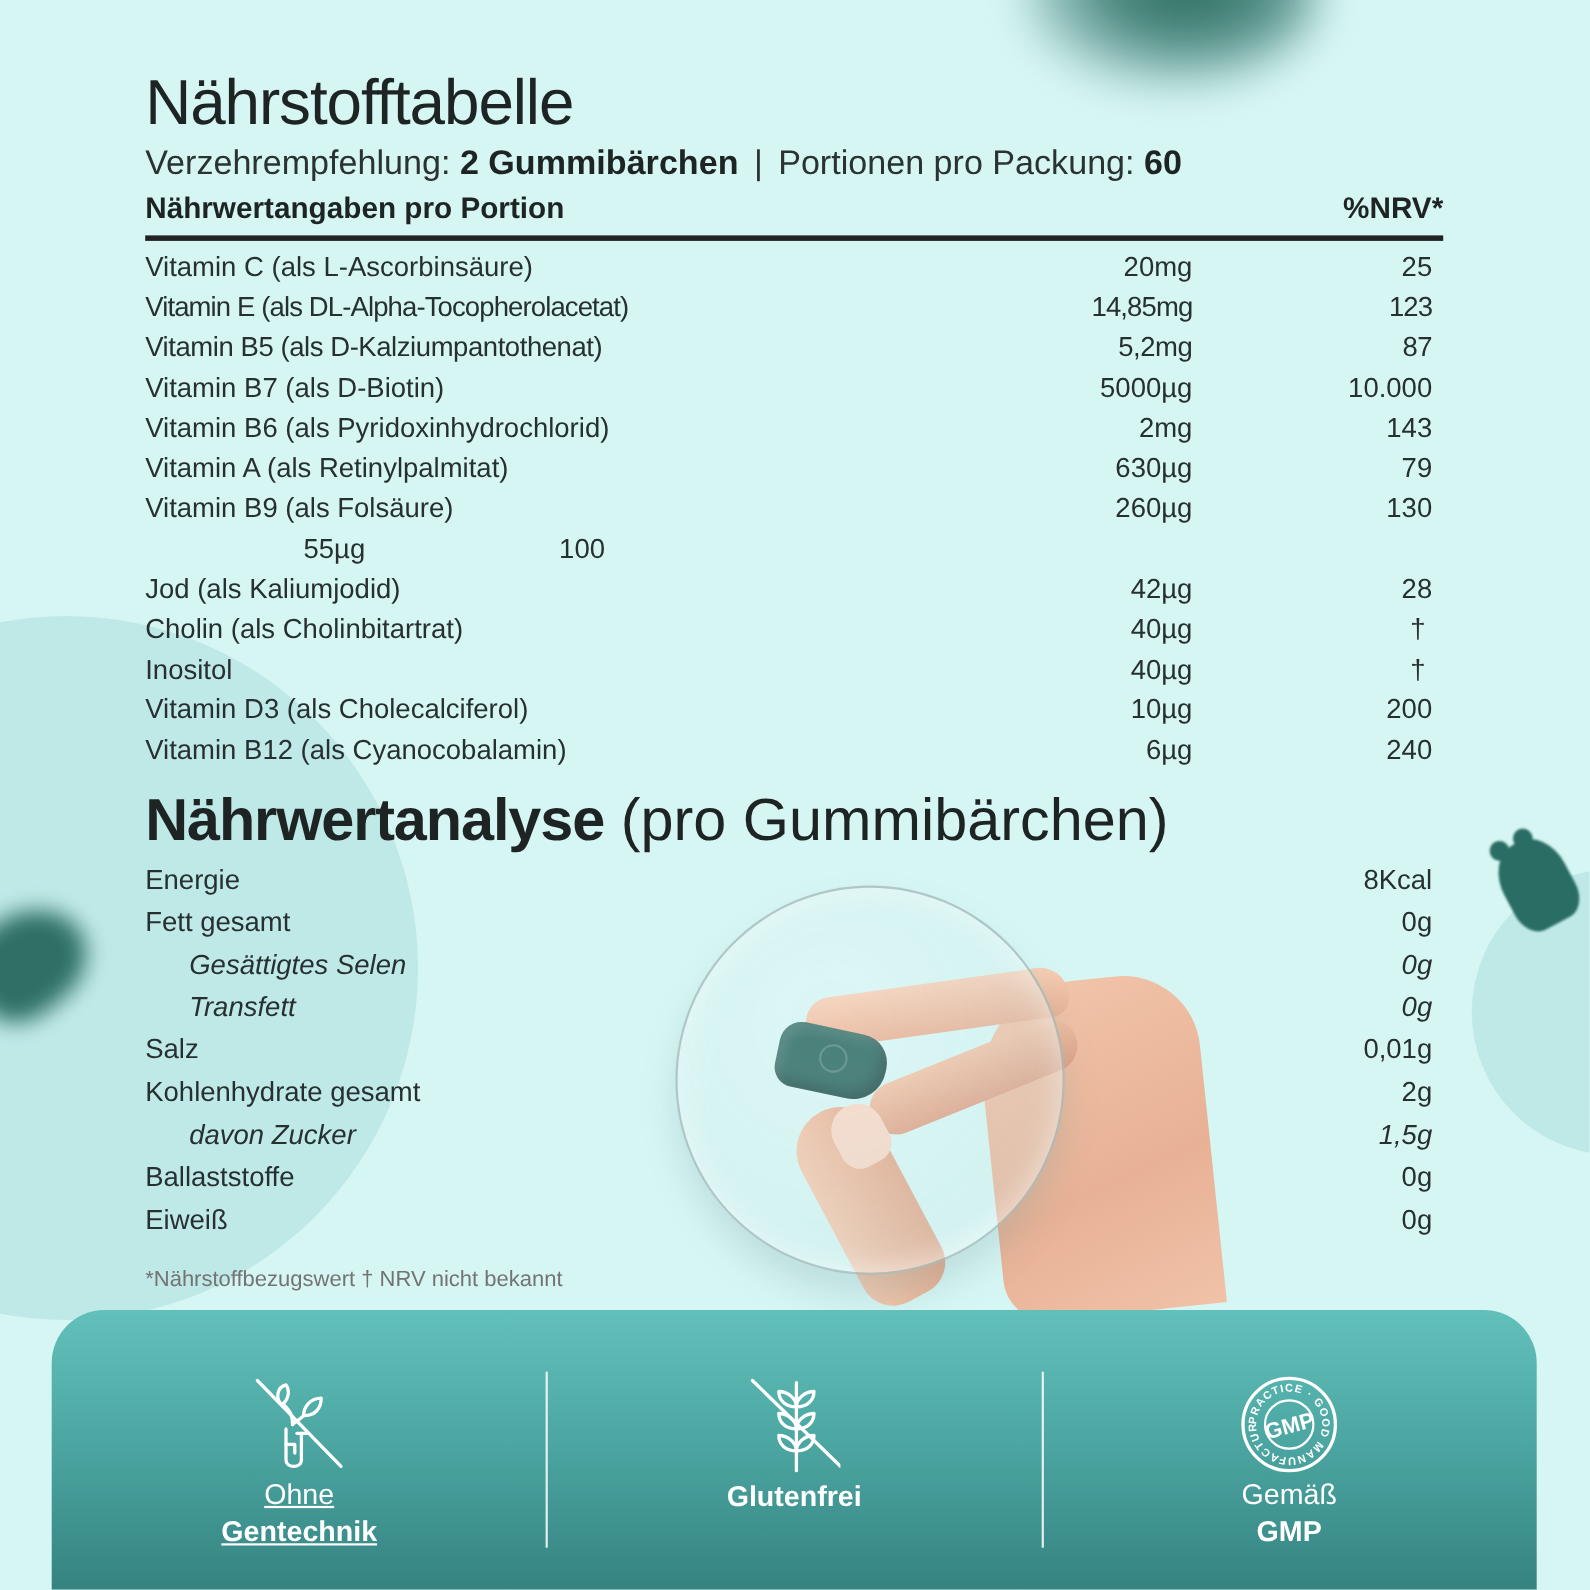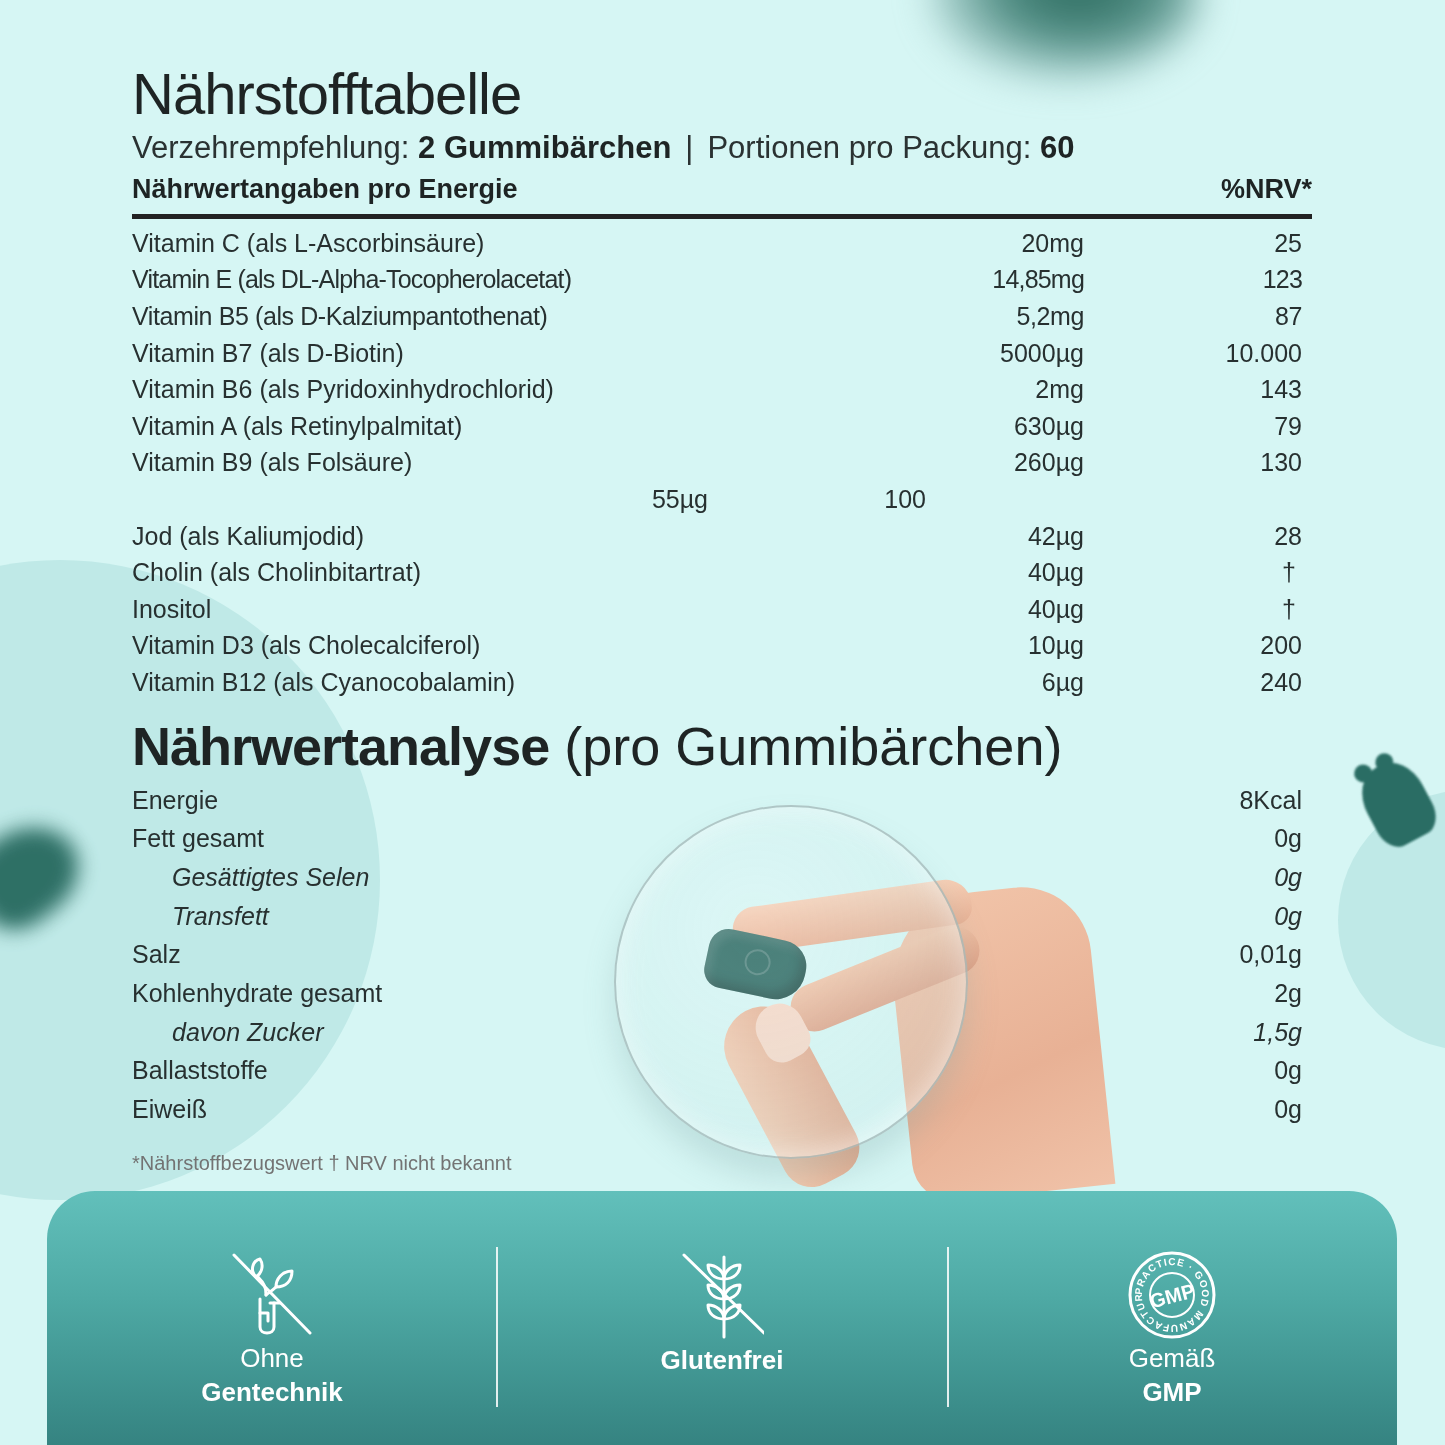--- a/index.html
+++ b/index.html
@@ -49,21 +49,21 @@
     .subline b { font-weight: 700; color: #1e2424; }
     .subline .sep { margin: 0 14px; font-weight: 300; }
     .table-head {
       display: flex; justify-content: space-between; font-size: 27px; font-weight: 700;
       line-height: 38px; margin-top: 2px; color: #1e2424;
     }
     .rule { height: 5px; background: #222; margin-top: 6px; width: 1180px; }
 
     .vit-list { margin-top: 6px; }
     .vit-row {
-      display: flex; align-items: center; height: 36.6px; font-size: 25px; color: #273030; justify-content: center;
+      display: flex; align-items: center; height: 36.6px; font-size: 25px; color: #273030;
     }
     .vit-row .name { flex: 1; white-space: nowrap; }
     .vit-row .amount { width: 200px; text-align: right; margin-right: 16px; }
     .vit-row .nrv { width: 212px; text-align: right; padding-right: 10px; box-sizing: border-box; }
 
     .analyse-title {
       font-size: 54px; line-height: 62px; margin-top: 14px; white-space: nowrap; color: #1e2424;
     }
     .analyse-title b { font-weight: 700; letter-spacing: -1px; }
     .analyse-title span.light { font-weight: 400; }
@@ -127,21 +127,21 @@
       border-radius: 48px 48px 0 0;
       background: linear-gradient(180deg, #62c0bb 0%, #4ea9a4 40%, #3b8d8a 80%, #337f7d 100%);
     }
     .badge {
       position: absolute; top: 0; width: 450px; height: 254px;
       display: flex; flex-direction: column; align-items: center; color: #fff;
     }
     .badge .icon { margin-top: 60px; width: 84px; height: 88px; }
     .badge .line1 { font-size: 26px; line-height: 34px; margin-top: 2px; }
     .badge .line2 { font-size: 26px; font-weight: 700; line-height: 34px; }
-    .badge.b1 { left: 0; }
+    .badge.b1 { left: 0; text-decoration: underline; }
     .badge.b2 { left: 450px; }
     .badge.b3 { left: 900px; }
     .badge.b2 .line1 { font-weight: 700; margin-top: 4px; }
     .badge.b3 .icon { margin-top: 60px; width: 88px; height: 88px; }
     .divider {
       position: absolute; top: 56px; width: 2px; height: 160px; background: rgba(255,255,255,0.85);
     }
     .divider.d1 { left: 449px; }
     .divider.d2 { left: 900px; }
   </style>
@@ -155,21 +155,21 @@
 <div class="bear-right"></div>
 
 <div class="content">
   <h1 class="title">Nährstofftabelle</h1>
   <div class="subline">
     <span>Verzehrempfehlung:</span>
     <b>2 Gummibärchen</b><span class="sep">|</span><span>Portionen pro Packung:</span>
     <b>60</b>
   </div>
   <div class="table-head">
-    <span>Nährwertangaben pro Energie</span>
+    <span>Nährwertangaben pro Portion</span>
     <span>%NRV*</span>
   </div>
   <div class="rule"></div>
 
   <div class="vit-list">
     <div class="vit-row">
         <span class="name">Vitamin C (als L-Ascorbinsäure)</span>
         <span class="amount">20mg</span>
         <span class="nrv">25</span>
       </div>

